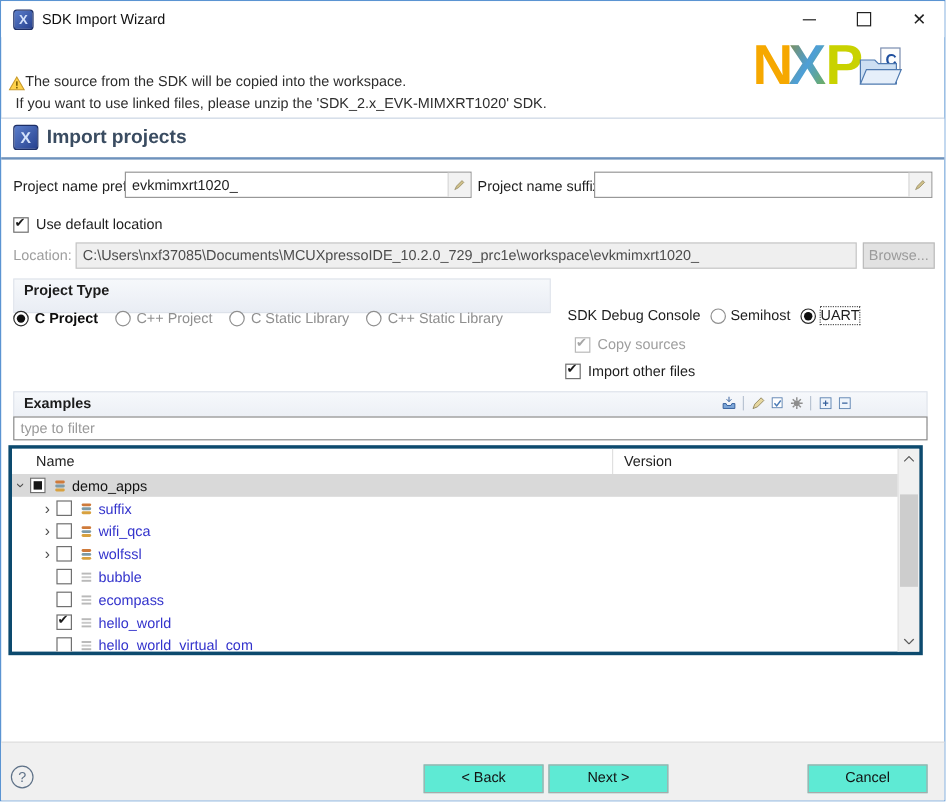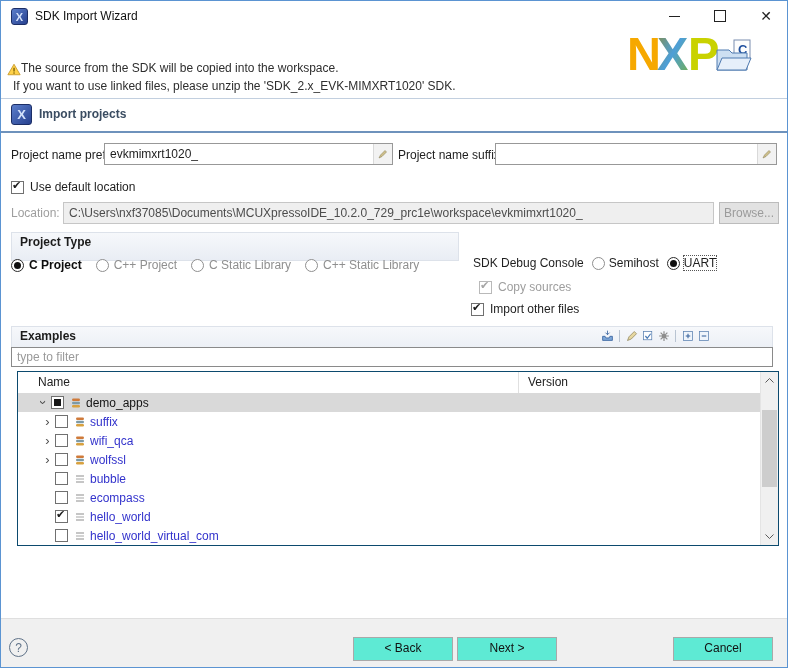--- a/index.html
+++ b/index.html
@@ -21,21 +21,21 @@
   
   .msg-line{position:absolute;color:#2e2e2e;}
   .warn-ic{position:absolute;left:6px;top:62px;}
   .sep-top{position:absolute;left:0;right:0;top:97px;height:1px;background:#c2cfdf;}
   .nxp{position:absolute;left:628px;top:28px;}
   .folderC{position:absolute;left:714px;top:38px;}
 
   
   .wizhead{position:absolute;left:0;right:0;top:98px;height:32px;background:#fff;border-bottom:2px solid #6e92bc;}
   .wiz-icon{position:absolute;left:10px;top:5px;width:19px;height:19px;font-size:13px;}
-  .wiz-title{position:absolute;left:38px;top:0;line-height:31px;font-size:12px;font-weight:bold;color:#3a4c61;}
+  .wiz-title{position:absolute;left:38px;top:0;line-height:31px;font-size:16px;font-weight:bold;color:#3a4c61;}
 
   
   .flabel{position:absolute;color:#1e1e1e;}
   .tfield{position:absolute;height:22px;box-sizing:border-box;border:1px solid #989898;background:#fff;
     font-family:"Liberation Sans",sans-serif;font-size:12px;padding:2px 22px 2px 5px;color:#1e1e1e;}
   .fieldwrap{position:absolute;height:22px;}
   .fieldwrap .tfield{left:0;top:0;width:100%;}
   .decorator{position:absolute;right:1px;top:1px;width:18px;height:20px;background:#f2f2f2;
     border-left:1px solid #d9d9d9;display:flex;align-items:center;justify-content:center;}
   .dis-field{background:#efefef;border-color:#c6c6c6;color:#4c4c4c;padding-right:5px;}
@@ -65,22 +65,22 @@
 
   
   .ex-toolbar{position:absolute;right:62px;top:2px;display:flex;align-items:center;gap:3px;}
   .tb-icon{width:13px;height:13px;display:inline-flex;align-items:center;justify-content:center;}
   .tb-sep{width:1px;height:12px;background:#b9c4d2;margin:0 2px;}
   .filter{position:absolute;left:10px;top:346px;width:762px;height:20px;box-sizing:border-box;
     border:1px solid #8a8a8a;font-family:"Liberation Sans",sans-serif;font-size:12px;padding:2px 5px;color:#1e1e1e;}
   .filter::placeholder{color:#9a9a9a;}
 
   
-  .tablewrap{position:absolute;left:16px;top:370px;width:762px;height:175px;box-sizing:border-box;
-    border:1px solid #0c4a6e;background:#fff;}
+  .tablewrap{position:absolute;left:6px;top:370px;width:762px;height:175px;box-sizing:border-box;
+    border:3px solid #0c4a6e;background:#fff;}
   .thead{position:absolute;left:0;top:0;right:17px;height:21px;border-bottom:1px solid #e3e3e3;background:#fff;}
   .th{position:absolute;top:0;line-height:20px;color:#222;}
   .coldiv{position:absolute;left:500px;top:0;bottom:0;width:1px;background:#e0e0e0;}
   .tbody{position:absolute;left:0;top:21px;right:17px;bottom:0;overflow:hidden;}
   .trow{height:19px;display:flex;align-items:center;}
   .trow.sel{background:#d9d9d9;}
   .chev{width:15px;flex:0 0 15px;display:inline-flex;justify-content:center;color:#4e4e4e;font-size:13px;line-height:13px;}
   .chev.exp{transform:rotate(90deg);}
   .ticon{width:14px;flex:0 0 14px;display:inline-flex;justify-content:center;margin:0 3px 0 5px;}
   .tlabel{color:#3333cc;white-space:nowrap;}
@@ -269,21 +269,21 @@
 
   <input class="filter" type="text" placeholder="type to filter" style="">
 
   <div class="tablewrap">
     <div class="thead">
       <span class="th" style="left:20px;">Name</span>
       <span class="coldiv"></span>
       <span class="th" style="left:510px;">Version</span>
     </div>
     <div class="tbody">
-        <div class="trow sel" style="padding-left: 18px;">
+        <div class="trow sel" style="padding-left: 0;">
           <span class="chev exp">›</span>
           <span class="cb mixed"></span>
           <span class="ticon">
             <svg width="12" height="12" viewBox="0 0 12 12">
               <rect x="2" y="1.5" width="8" height="2.4" rx="1.2" fill="#cf7a3a"></rect>
               <rect x="2" y="4.8" width="8" height="2.4" rx="1.2" fill="#7d9aa6"></rect>
               <rect x="2" y="8.1" width="8" height="2.4" rx="1.2" fill="#d8a13f"></rect>
             </svg>
           </span>
           <span class="tlabel root">demo_apps</span>

